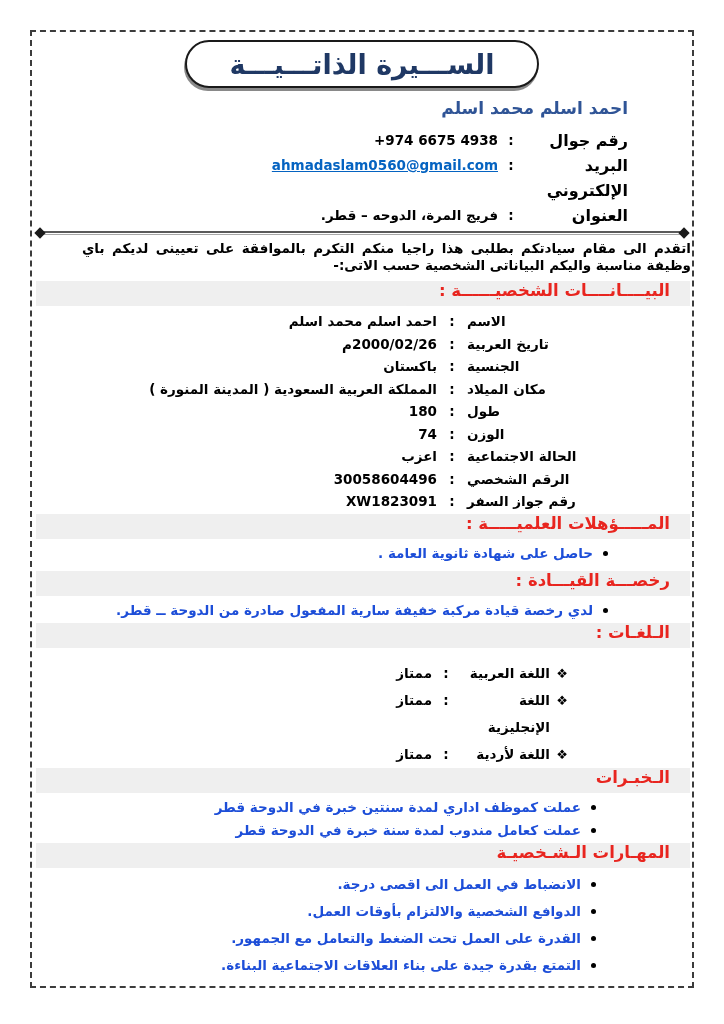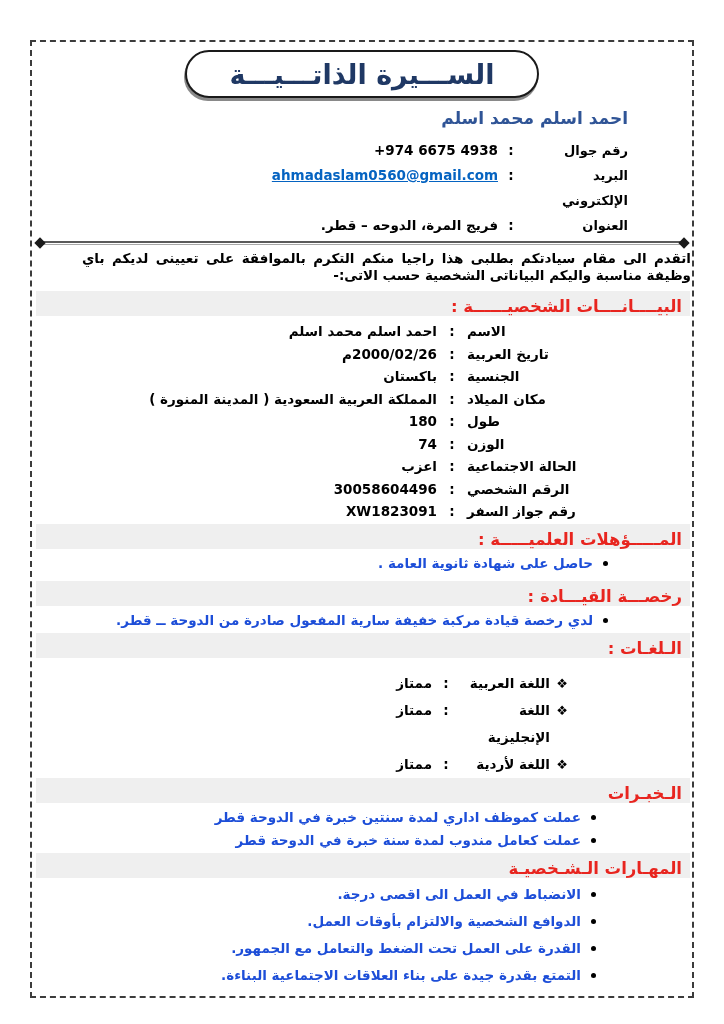--- a/index.html
+++ b/index.html
@@ -7,21 +7,21 @@
   .sheet {
     position:relative;
     width:724px; height:1024px;
     background:#ffffff;
     font-family:"DejaVu Sans", sans-serif;
     direction:rtl;
     overflow:hidden;
     margin:0 auto;
   }
   .frame {
-    position:absolute; left:30px; top:40px;
+    position:absolute; left:30px; top:30px;
     width:664px; height:958px;
     border:2px dashed #3c3c3c;
     padding:0;
   }
   
   .title-box {
     width:354px; height:48px;
     margin:8px auto 0 auto;
     border:2px solid #1a1a1a;
     border-radius:26px;
@@ -34,21 +34,21 @@
     line-height:1;
   }
   .name-line {
     margin:8px 64px 0 0;
     color:#2f5496; font-size:17px; font-weight:bold;
     line-height:24px;
   }
   
   .contact { margin:8px 64px 0 0; }
   .c-row { display:grid; grid-template-columns:104px 26px 340px; line-height:25px; }
-  .c-label { font-size:13px; font-weight:bold; color:#000; text-align:right; }
+  .c-label { font-size:16px; font-weight:bold; color:#000; text-align:right; }
   .c-colon { font-size:13.5px; font-weight:bold; text-align:center; }
   .c-value { font-size:13.5px; font-weight:bold; color:#000; text-align:right; }
   .c-value.link { color:#0563c1; text-decoration:underline; cursor:pointer; }
   
   .divider {
     position:relative; margin:3px 6px 0 6px; height:4px;
     border-top:2px solid #5a5a5a; border-bottom:1px solid #a8a8a8;
   }
   .divider .dia {
     position:absolute; top:-4px; width:8px; height:8px;
@@ -59,22 +59,22 @@
   
   .intro {
     margin:5px 1px 0 50px;
     font-size:13.5px; font-weight:bold; color:#000;
     line-height:17px; text-align:justify;
   }
   
   .band {
     margin:0 2px 0 4px; height:25px;
     background:#efefef;
-    display:flex; align-items:flex-end;
-    padding-right:8px;
+    display:flex; align-items:flex-start;
+    padding-right:20px;
     color:#e8251f; font-size:16.5px; font-weight:bold;
   }
   .mt7{margin-top:7px}.mt6{margin-top:6px}.mt4{margin-top:4px}.mt1{margin-top:1px}
   
   .ptable { margin:4px 70px 0 0; }
   .p-row { display:grid; grid-template-columns:155px 30px 300px; line-height:22.5px; }
   .p-label,.p-colon,.p-value { font-size:13.5px; font-weight:bold; color:#000; }
   .p-label { text-align:left; }
   .p-colon { text-align:center; }
   .p-value { text-align:right; }

